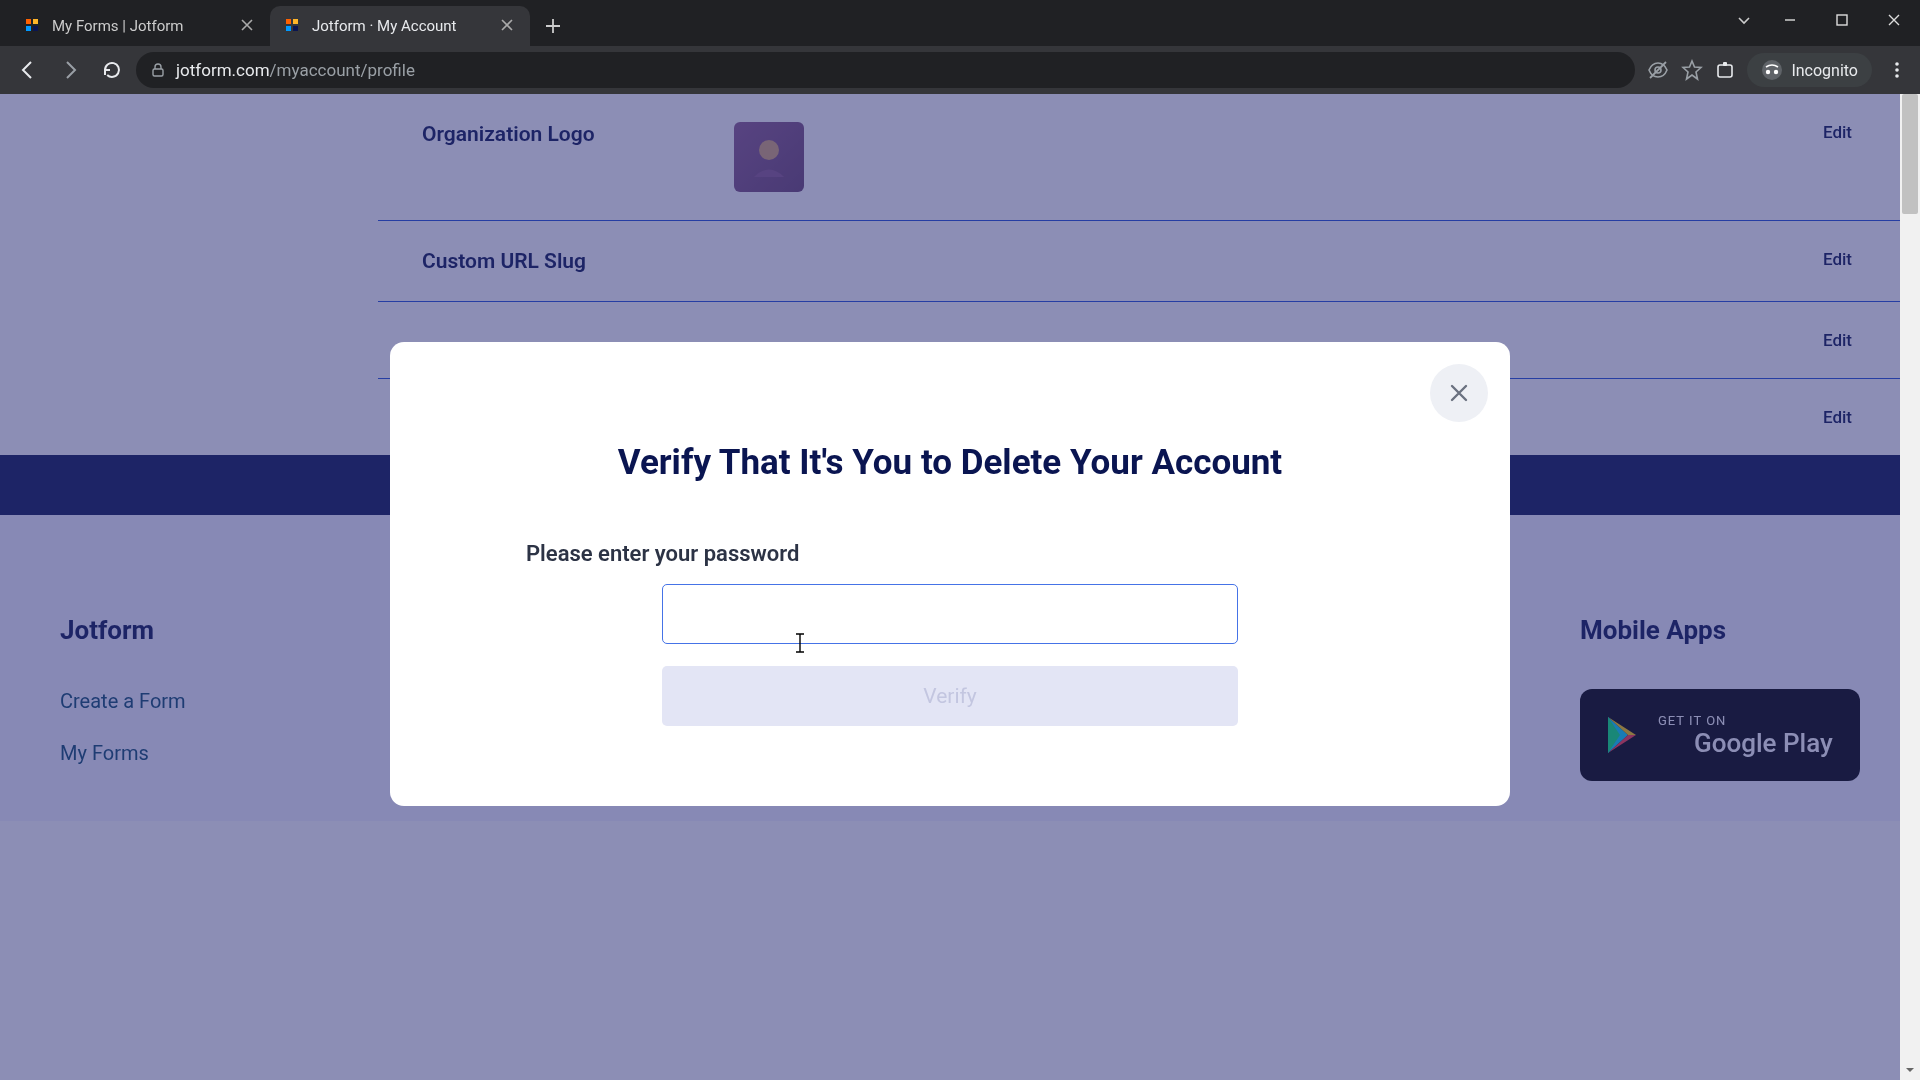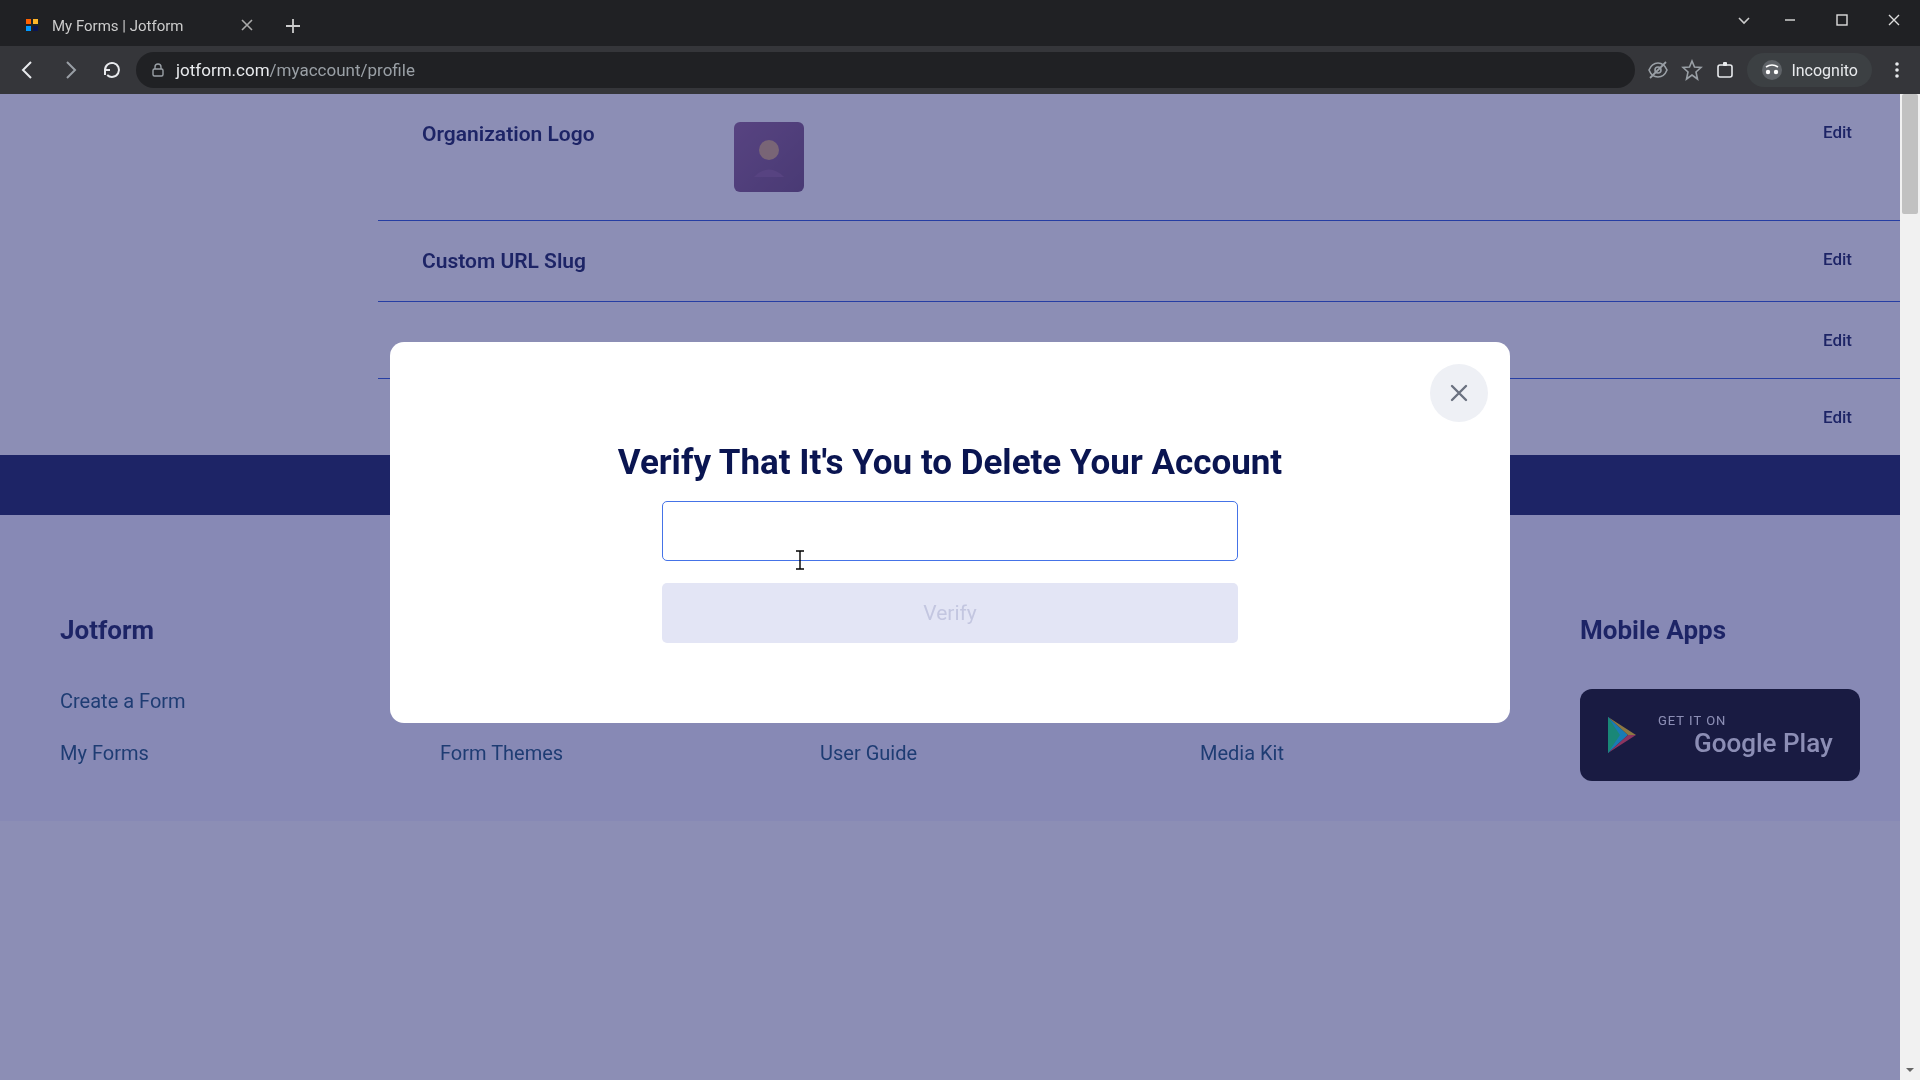--- a/index.html
+++ b/index.html
@@ -72,20 +72,36 @@
     <div class="tab">
       <span class="favicon">
         <svg width="18" height="18" viewBox="0 0 18 18">
             <rect x="2" y="2" width="5" height="5" fill="#ff6100"></rect>
             <rect x="9" y="2" width="5" height="5" fill="#ffb629"></rect>
             <rect x="2" y="9" width="5" height="5" fill="#09f"></rect>
             <rect x="9" y="9" width="5" height="5" fill="#0a1551"></rect>
           </svg>
       </span>
       <span class="title">My Forms | Jotform</span>
+      <span class="close">
+        <svg width="14" height="14" viewBox="0 0 14 14">
+            <path d="M2 2 L12 12 M12 2 L2 12" stroke="currentColor" stroke-width="1.6"></path>
+          </svg>
+      </span>
+    </div>
+    <div class="tab active">
+      <span class="favicon">
+        <svg width="18" height="18" viewBox="0 0 18 18">
+            <rect x="2" y="2" width="5" height="5" fill="#ff6100"></rect>
+            <rect x="9" y="2" width="5" height="5" fill="#ffb629"></rect>
+            <rect x="2" y="9" width="5" height="5" fill="#09f"></rect>
+            <rect x="9" y="9" width="5" height="5" fill="#0a1551"></rect>
+          </svg>
+      </span>
+      <span class="title">Jotform · My Account</span>
       <span class="close">
         <svg width="14" height="14" viewBox="0 0 14 14">
             <path d="M2 2 L12 12 M12 2 L2 12" stroke="currentColor" stroke-width="1.6"></path>
           </svg>
       </span>
     </div>
     <div class="new-tab">
       <svg width="18" height="18" viewBox="0 0 18 18">
           <path d="M9 2 V16 M2 9 H16" stroke="currentColor" stroke-width="1.8"></path>
         </svg>
@@ -275,20 +291,21 @@
 <div class="overlay">
   <div class="modal">
     <div class="modal-close">
       <span>
         <svg width="22" height="22" viewBox="0 0 22 22">
             <path d="M4 4 L18 18 M18 4 L4 18" stroke="currentColor" stroke-width="2.4" stroke-linecap="round"></path>
           </svg>
       </span>
     </div>
     <div class="modal-title">Verify That It's You to Delete Your Account</div>
+    <div class="modal-sub">Please enter your password</div>
     <div style="position:relative; width:576px; margin:0 auto;">
       <input type="password" class="pwd-input" value="" style="">
       <span style="position:absolute; left:132px; top:48px; color:#000;">
         <svg width="12" height="22" viewBox="0 0 12 22">
             <path d="M6 2 V20 M2 2 H10 M2 20 H10" stroke="currentColor" stroke-width="1.4"></path>
           </svg>
       </span>
     </div>
     <button class="verify-btn">Verify</button>
   </div>

